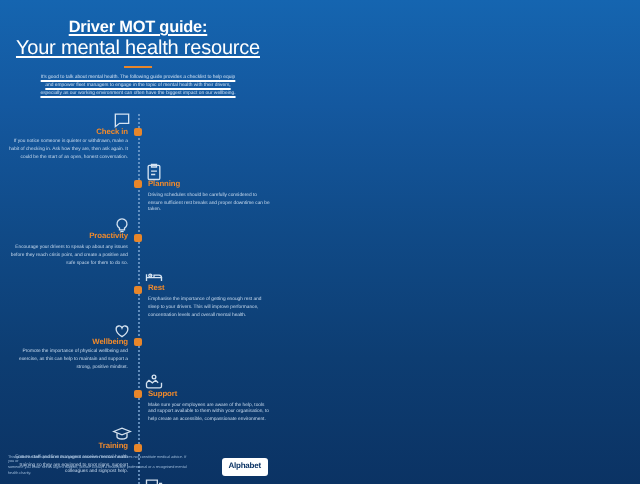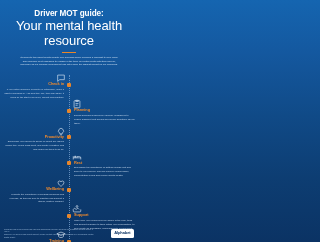--- a/index.html
+++ b/index.html
@@ -6,27 +6,27 @@
   html,body { width:138px; height:242px; }
   body {
     font-family:"Liberation Sans", sans-serif;
     background:linear-gradient(180deg,#1565b0 0%,#14589f 22%,#104a87 48%,#0d3d72 74%,#0b3364 100%);
     color:#ffffff;
     overflow:hidden;
     position:relative;
   }
 
   
-  .header { padding:9px 7px 4px; text-align:center; }
+  .header { padding:9px 7px 4px; text-align:center;text-decoration:underline; }
   .title-main {
     font-size:8.2px; font-weight:bold; line-height:1.12;
     letter-spacing:-0.1px;
   }
   .title-sub {
-    font-size:13px; font-weight:normal; line-height:1.15;
+    font-size:10px; font-weight:normal; line-height:1.15;
     margin-top:0.5px; letter-spacing:-0.1px;
   }
   .title-rule {
     width:14px; height:1px; background:#e8862a;
     margin:3.2px auto 3px;
   }
   .intro {
     font-size:2.45px; line-height:1.55; color:#cfe0f2;
     padding:0 12px; text-align:center;
   }

